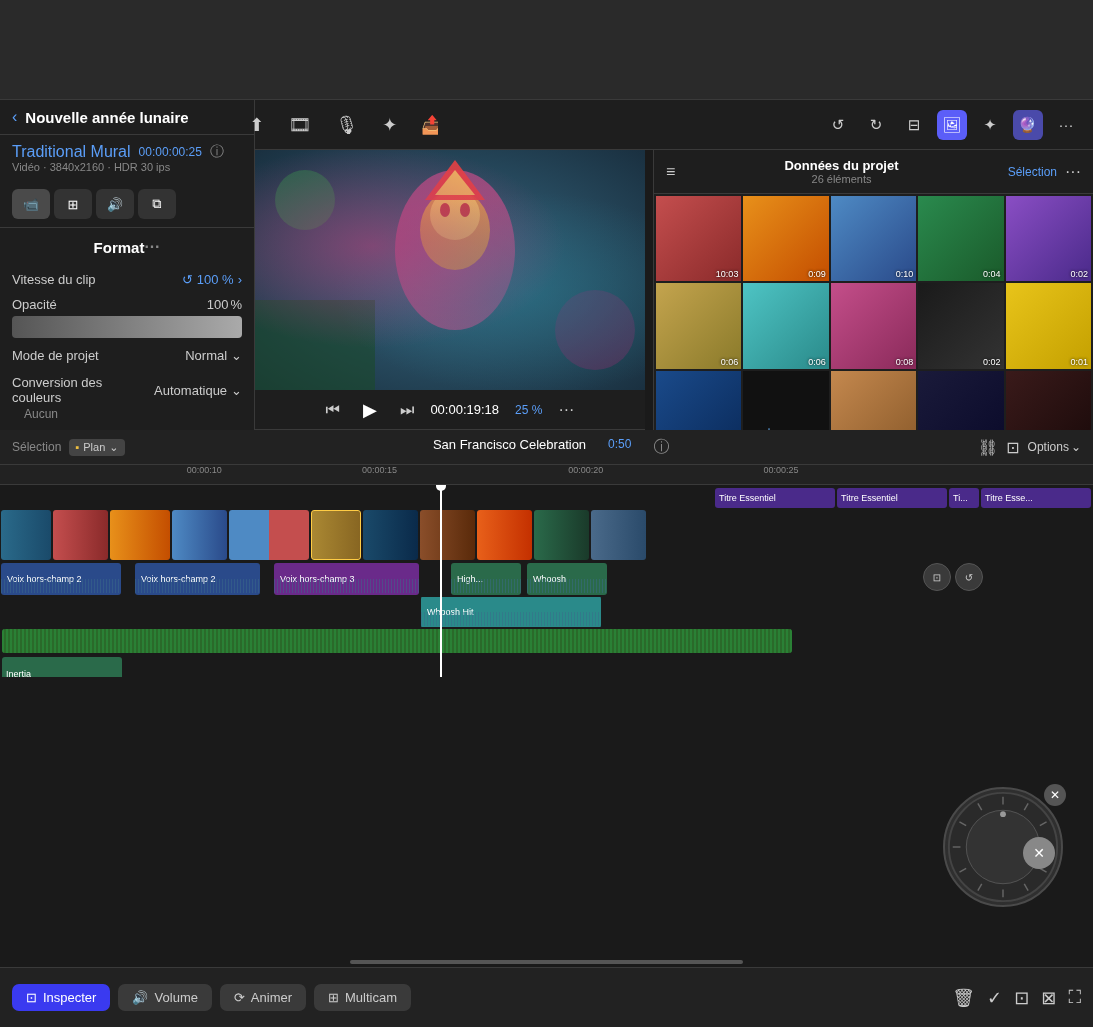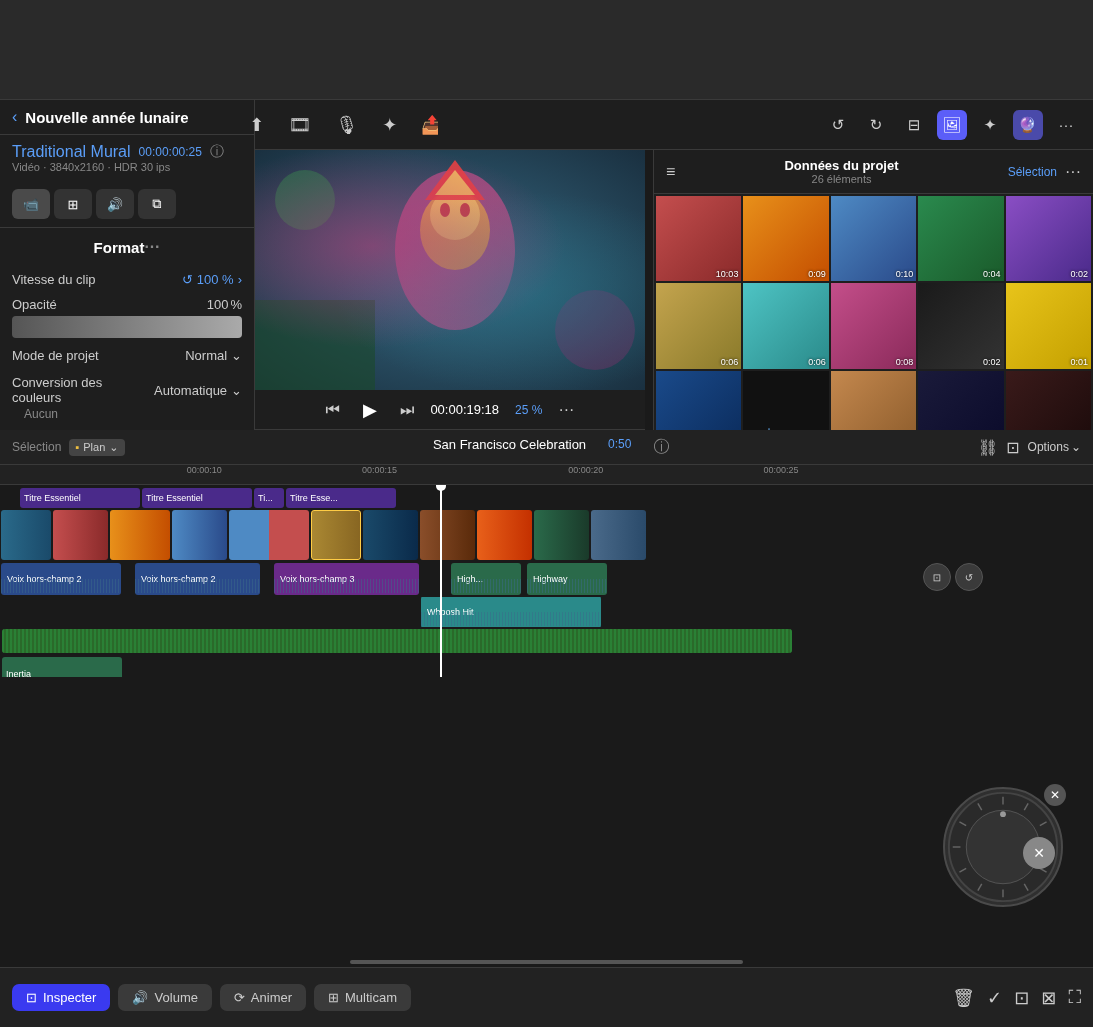--- a/index.html
+++ b/index.html
@@ -470,23 +470,24 @@
       align-items: center;
       padding: 0 4px;
       border-bottom: 1px solid #3a3a3a;
       position: relative;
       overflow: hidden;
     }
 
     .title-track {
       display: flex;
       height: 24px;
-      padding: 2px 16px;
-      position: relative;
-      overflow: hidden;
+      padding: 2px 1px;
+      position: relative;
+      overflow: hidden;
+      justify-content: flex-end;
     }
 
     .title-clip {
       height: 100%;
       background: #4a2a8a;
       border-radius: 3px;
       margin: 1px;
       display: flex;
       align-items: center;
       padding: 0 4px;
@@ -1075,21 +1076,21 @@
         <span>Voix hors-champ 3</span>
         <div class="audio-waveform-small"></div>
       </div>
       <div style="width:30px;"></div>
       <div class="audio-clip ac-highway1">
         <span>High...</span>
         <div class="audio-waveform-small"></div>
       </div>
       <div style="width:4px;"></div>
       <div class="audio-clip ac-highway2">
-        <span>Highway</span>
+        <span>Whoosh</span>
         <div class="audio-waveform-small"></div>
       </div>
 
       <div style="position:absolute;right:110px;top:2px;display:flex;gap:4px;">
         <button class="scrubber-icon-btn" style="font-size:10px;">⊡</button>
         <button class="scrubber-icon-btn" style="font-size:10px;">↺</button>
       </div>
     </div>
 
     <div class="audio-track" style="height:30px;">

